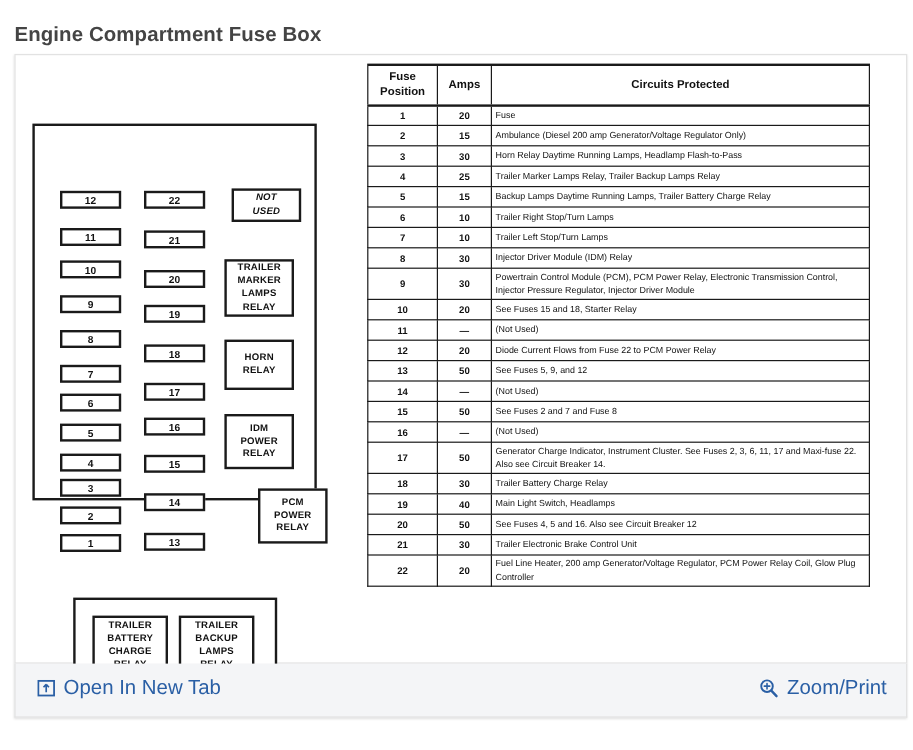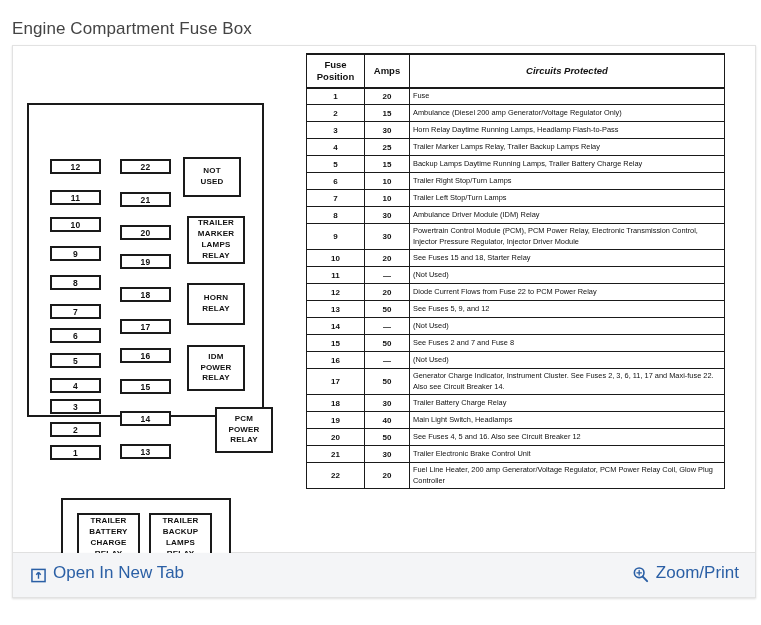--- a/index.html
+++ b/index.html
@@ -16,21 +16,21 @@
     background: #ffffff;
   }
 
   
   #page-title {
     position: absolute;
     left: 12px;
     top: 19px;
     font-size: 17px;
     color: #444444;
-    font-weight: 400;
+    font-weight: 700;
     letter-spacing: 0.1px;
     white-space: nowrap;
   }
 
   
   #card {
     position: absolute;
     left: 12px;
     top: 45px;
     width: 744px;
@@ -50,21 +50,21 @@
     height: 45px;
     background: #f4f5f7;
     border: 1px solid #e2e2e2;
     border-top: none;
     box-shadow: 0 1px 2px rgba(0,0,0,0.13);
     box-sizing: border-box;
   }
   .footer-link {
     position: absolute;
     display: flex;
-    align-items: flex-end;
+    align-items: center;
     gap: 7px;
     color: #2a5fa5;
     font-size: 17px;
     cursor: pointer;
     white-space: nowrap;
   }
   #open-new-tab-link { left: 18px; top: 10px; }
   #zoom-print-link  { right: 16px; top: 10px; }
   .footer-link svg { display: block; }
 
@@ -182,21 +182,21 @@
     font-size: 9.5px;
     font-weight: bold;
     padding: 5px 2px;
     border-top-width: 2px;
     border-bottom-width: 2px;
   }
   tr.section-head th.circ-head { text-align: center; }
   tr.tall td { height: 26px; }
   tr.last td { border-bottom-width: 2px; }
   th.pos-head, th.amps-head, th.circ-head { border-left-width: 2px; }
-  th.circ-head { border-right-width: 2px; font-style: italic; }
+  th.circ-head { border-right-width: 2px; }
   td.pos-cell { border-left-width: 2px; }
   td.circ-cell { border-right-width: 2px; }
 </style>
 </head>
 <body>
 
 <div id="page">
 
   <div id="page-title">Engine Compartment Fuse Box</div>
 
@@ -228,21 +228,21 @@
             <div class="fuse-slot" style="left: 91px; top: 149px; width: 51px; height: 15px;">19</div>
             <div class="fuse-slot" style="left: 91px; top: 182px; width: 51px; height: 15px;">18</div>
             <div class="fuse-slot" style="left: 91px; top: 214px; width: 51px; height: 15px;">17</div>
             <div class="fuse-slot" style="left: 91px; top: 243px; width: 51px; height: 15px;">16</div>
             <div class="fuse-slot" style="left: 91px; top: 274px; width: 51px; height: 15px;">15</div>
             <div class="fuse-slot" style="left: 91px; top: 306px; width: 51px; height: 15px;">14</div>
             <div class="fuse-slot" style="left: 91px; top: 339px; width: 51px; height: 15px;">13</div>
           </div>
 
         <div id="relay-col">
-            <div class="relay-box" style="left: 154px; top: 52px; width: 58px; height: 40px;">
+            <div class="relay-box" style="left: 164px; top: 52px; width: 58px; height: 28px; font-style: italic;">
               <span>NOT</span>
               <span>USED</span>
             </div>
             <div class="relay-box" style="left: 158px; top: 111px; width: 58px; height: 48px;">
               <span>TRAILER</span>
               <span>MARKER</span>
               <span>LAMPS</span>
               <span>RELAY</span>
             </div>
             <div class="relay-box" style="left: 158px; top: 178px; width: 58px; height: 42px; align-items: center;">
@@ -330,21 +330,21 @@
               <td class="circ-cell">Trailer Right Stop/Turn Lamps</td>
             </tr>
             <tr>
               <td class="pos-cell">7</td>
               <td class="amps-cell">10</td>
               <td class="circ-cell">Trailer Left Stop/Turn Lamps</td>
             </tr>
             <tr>
               <td class="pos-cell">8</td>
               <td class="amps-cell">30</td>
-              <td class="circ-cell">Ambulance Driver Module  (IDM) Relay</td>
+              <td class="circ-cell">Injector Driver Module  (IDM) Relay</td>
             </tr>
             <tr class="tall">
               <td class="pos-cell">9</td>
               <td class="amps-cell">30</td>
               <td class="circ-cell">Powertrain Control Module (PCM), PCM  Power Relay, Electronic Transmission Control, Injector Pressure Regulator, Injector  Driver Module</td>
             </tr>
             <tr>
               <td class="pos-cell">10</td>
               <td class="amps-cell">20</td>
               <td class="circ-cell">See Fuses 15 and 18, Starter Relay</td>

